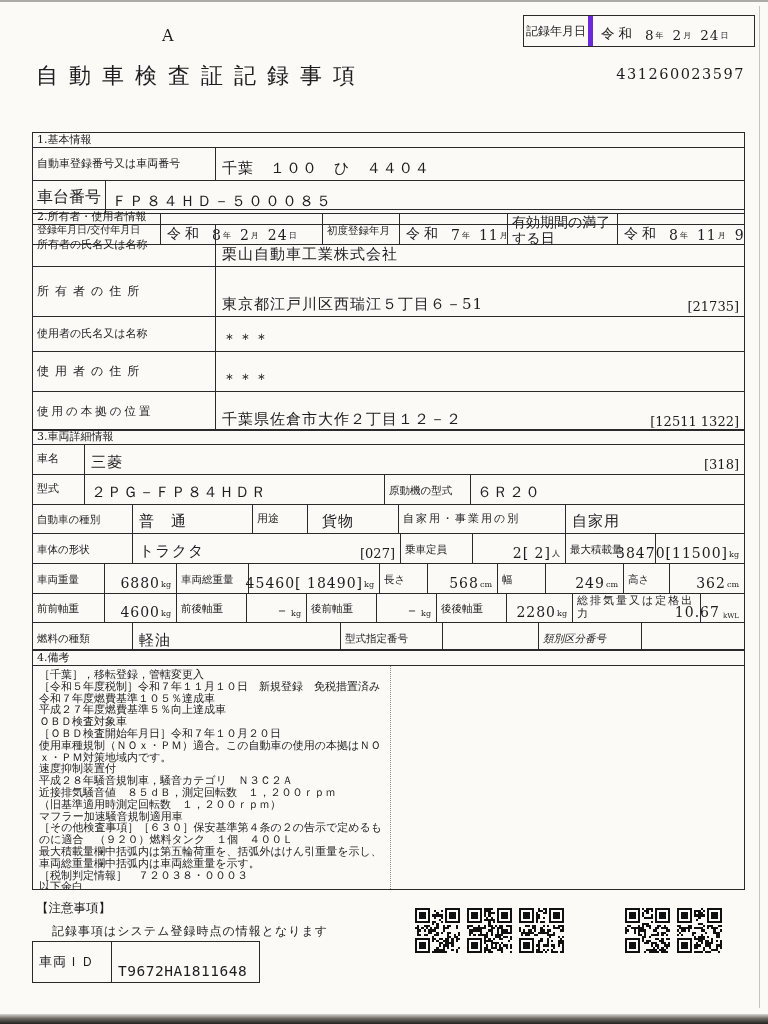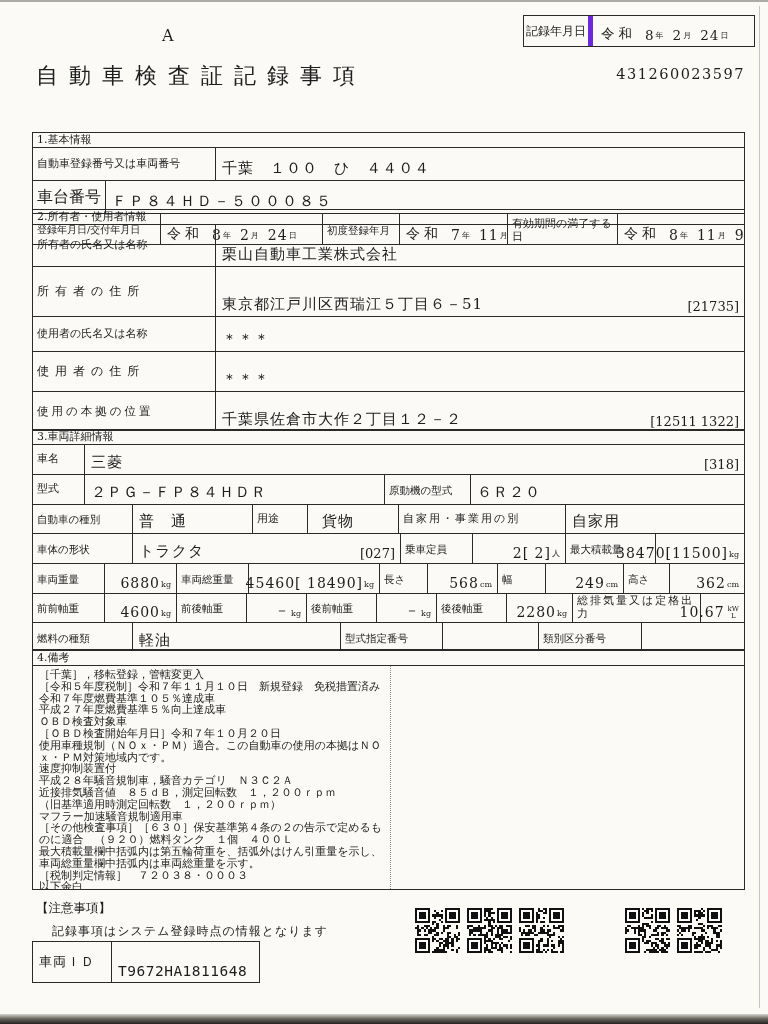--- a/index.html
+++ b/index.html
@@ -31,21 +31,21 @@
   .lbl.sp6{letter-spacing:6px;font-size:12px;}
   .lbl.sp3{letter-spacing:3px;font-size:11.5px;}
   .lbl.sp2{letter-spacing:2px;}
   .val{font-size:15px;align-items:flex-end;padding:1px 5px 2px 6px;letter-spacing:1px;white-space:nowrap;}
   .val.sm{font-size:14px;}
   .val.num{justify-content:flex-end;}
   .val .code{margin-left:auto;font-size:13px;letter-spacing:0;padding-left:6px;}
   .u{font-size:8px;letter-spacing:0;padding:0 0 2px 1px;align-self:flex-end;}
   .d-era{letter-spacing:4px;}
   .d-num{margin-left:9px;letter-spacing:1px;}
-  .stack{display:flex;flex-direction:column;align-items:center;font-size:7px;line-height:6.5px;letter-spacing:0;margin-left:3px;padding-bottom:1px;align-self:flex-end;}
+  .stack{display:flex;align-items:center;font-size:7px;line-height:6.5px;letter-spacing:0;margin-left:3px;padding-bottom:1px;align-self:flex-end;}
 
   
   .remarks-box{position:relative;height:225px;}
   .remarks-text{white-space:pre;font-size:11px;line-height:11.8px;padding:3px 0 0 6px;letter-spacing:0;}
   .remarks-divider{position:absolute;top:0;bottom:0;left:357px;width:0;border-left:1px dotted #8a8a86;}
 
   
   .notice-heading{position:absolute;left:36px;top:900px;font-size:12.5px;}
   .notice-text{position:absolute;left:52px;top:923px;font-size:12px;letter-spacing:1px;}
   .vid-box{position:absolute;left:32px;top:941px;width:228px;height:42px;border:1px solid #2a2a2a;display:flex;box-sizing:border-box;}
@@ -101,21 +101,21 @@
           <span class="u">日</span>
       </div>
       <div class="c lbl" style="width:77px;">初度登録年月</div>
       <div class="c val sm" style="width:108px;">
         <span class="d-era">令和</span>
         <span class="d-num">7</span>
           <span class="u">年</span>
         <span class="d-num">11</span>
           <span class="u">月</span>
       </div>
-      <div class="c lbl" style="width:110px;font-size:11px;font-family:Liberation Serif, serif;">有効期間の満了する日</div>
+      <div class="c lbl" style="width:110px;font-size:14px;">有効期間の満了する日</div>
       <div class="c val sm" style="flex:1;">
         <span class="d-era">令和</span>
         <span class="d-num">8</span>
           <span class="u">年</span>
         <span class="d-num">11</span>
           <span class="u">月</span>
         <span class="d-num">9</span>
           <span class="u">日</span>
       </div>
     </div>
@@ -246,21 +246,21 @@
           <span>kW</span>
           <span>L</span>
         </span>
       </div>
     </div>
     <div class="row" style="height:29px;">
       <div class="c lbl" style="width:100px;">燃料の種類</div>
       <div class="c val" style="width:208px;">軽油</div>
       <div class="c lbl" style="width:102px;">型式指定番号</div>
       <div class="c val" style="width:96px;"></div>
-      <div class="c lbl" style="width:103px;">類別区分番号</div>
+      <div class="c lbl" style="width:103px;font-style:italic;">類別区分番号</div>
       <div class="c val" style="flex:1;"></div>
     </div>
   </div>
 
   <div class="sec" style="top:650px;height:240px;">
     <div class="sec-head">4.備考</div>
     <div class="remarks-box">
       <div class="remarks-text">［千葉］，移転登録，管轄変更入
 ［令和５年度税制］令和７年１１月１０日　新規登録　免税措置済み
 令和７年度燃費基準１０５％達成車

